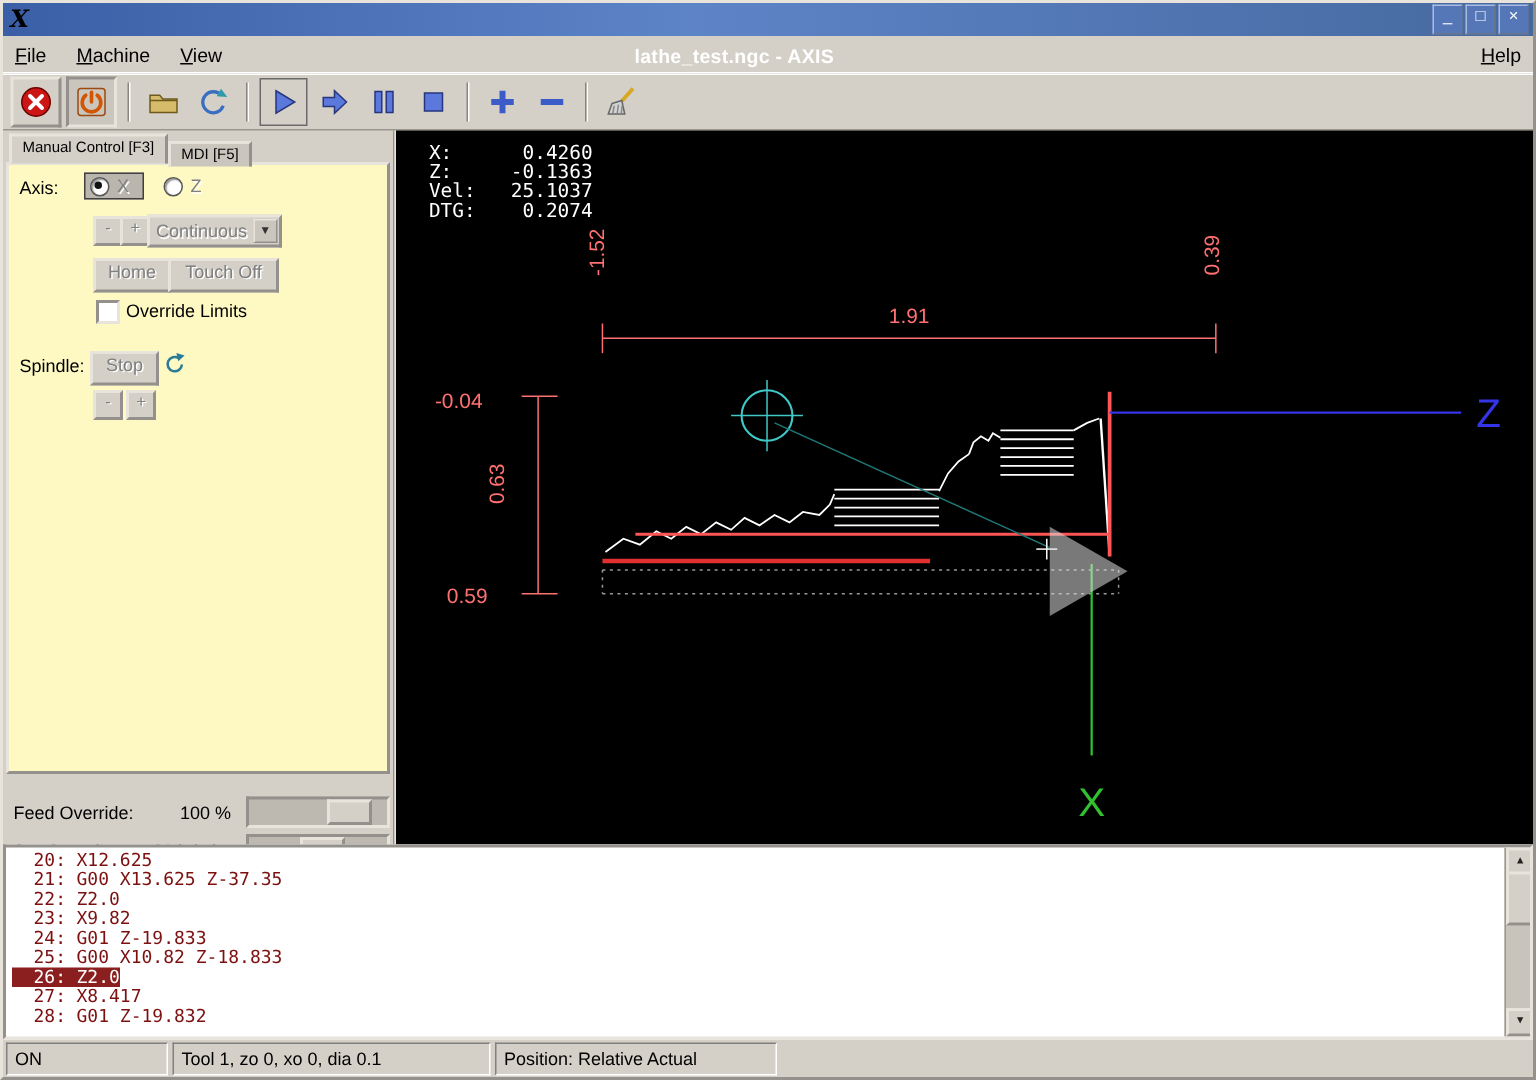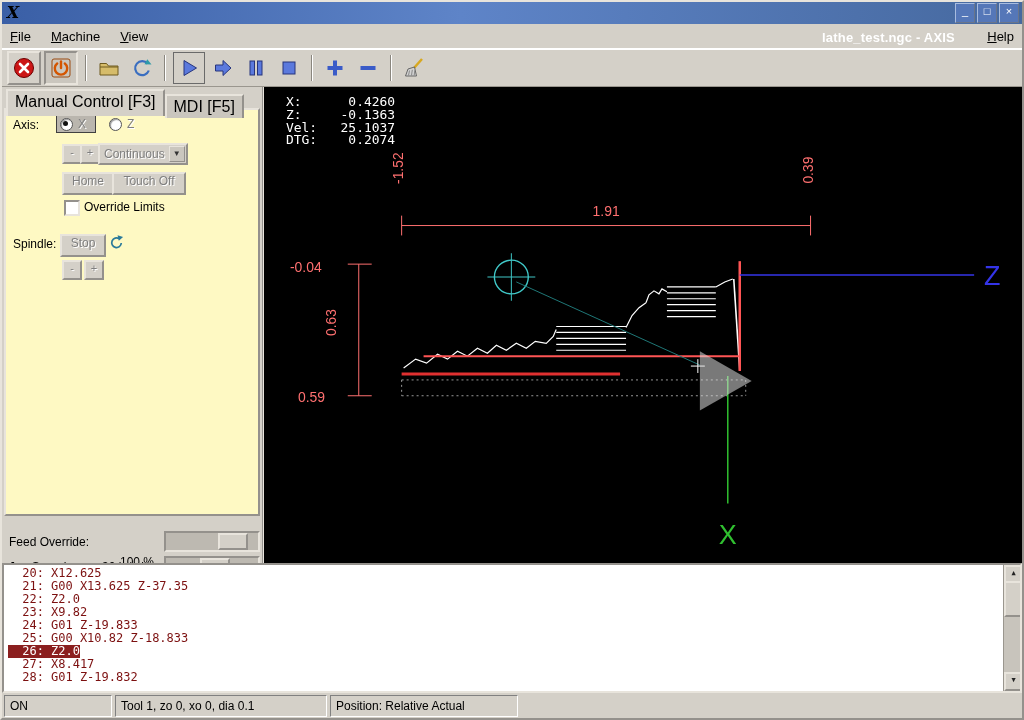--- a/index.html
+++ b/index.html
@@ -9,21 +9,21 @@
     font-family:"Liberation Sans",sans-serif;font-size:12px;color:#000;
     position:relative;
   }
   .window{position:absolute;inset:0;border:2px outset #e8e4dc;display:flex;flex-direction:column;background:#d4d0c8;}
 
   
   .titlebar{height:22px;flex:0 0 22px;background:linear-gradient(90deg,#3a5fa6 0%,#5e84c8 45%,#46699f 100%);
     display:flex;align-items:center;color:#fff;}
   .winlogo{width:22px;text-align:center;font-family:"DejaVu Serif",serif;font-weight:bold;font-style:italic;
     font-size:16px;color:#000;line-height:22px;}
-  .wintitle{flex:1;text-align:right;font-weight:bold;font-size:13px;letter-spacing:.2px;margin-top:48px;}
+  .wintitle{flex:1;text-align:center;font-weight:bold;font-size:13px;letter-spacing:.2px;margin-top:48px;}
   .winbtns{display:flex;gap:2px;margin-right:3px;}
   .winbtn{width:18px;height:18px;background:#5577b8;border:1px outset #a8bcdf;color:#fff;
     font-size:11px;line-height:15px;text-align:center;cursor:default;}
 
   
   .menubar{height:24px;flex:0 0 24px;display:flex;align-items:center;padding:0 8px;gap:20px;
     border-bottom:1px solid #ffffff;box-shadow:0 1px 0 #9a968e;font-size:13px;}
   .menu-item{display:inline-block;}
   .menu-item::first-letter{text-decoration:underline;}
   .menu-spacer{flex:1;}
@@ -41,21 +41,21 @@
   
   .main{flex:1;display:flex;min-height:0;}
   .left-panel{width:260px;flex:0 0 260px;position:relative;border-right:2px groove #e8e4dc;}
   .preview{flex:1;background:#000;position:relative;}
   .preview svg{position:absolute;inset:0;}
   .preview text{white-space:pre;}
 
   
   .tabs{position:absolute;top:2px;left:4px;display:flex;align-items:flex-end;z-index:2;}
   .tab{border:2px outset #e8e4dc;border-bottom:none;background:#cac6be;padding:2px 7px 2px 7px;
-    font-size:16px;position:relative;top:2px;}
+    font-size:10px;position:relative;top:2px;}
   .tab.active{background:#d4d0c8;top:0;padding-bottom:5px;z-index:3;}
   .nbody{position:absolute;top:21px;left:2px;right:2px;height:404px;border:2px outset #e8e4dc;background:#fef9c3;}
 
   .lbl{position:absolute;font-size:12px;}
   .dis{color:#7f7f7f;text-shadow:1px 1px 0 #fff;}
   .smallbtn{position:absolute;height:16px;width:16px;border:2px outset #e8e4dc;background:#d4d0c8;
     font-size:11px;line-height:12px;text-align:center;}
   .pushbtn{position:absolute;height:19px;border:2px outset #e8e4dc;background:#d4d0c8;
     font-size:12px;line-height:15px;text-align:center;padding:0 6px;}
   .axisbox{position:absolute;display:inline-flex;align-items:center;gap:5px;
@@ -228,21 +228,21 @@
               <path d="M12.5 8.5 a4.5 4.5 0 1 1 -2 -4" fill="none" stroke="#2a7a9a" stroke-width="1.6"></path>
               <polygon points="9,1.2 14.2,2.8 10.2,6.4" fill="#2a7a9a"></polygon>
             </svg>
         </span>
         <span class="smallbtn dis" style="left:56px;top:150px;">-</span>
         <span class="smallbtn dis" style="left:78px;top:150px;">+</span>
 
       </div>
 
       <span class="lbl" style="left:7px;top:448px;">Feed Override:</span>
-      <span class="lbl" style="left:118px;top:468px;">100 %</span>
+      <span class="lbl" style="left:118px;top:448px;">100 %</span>
       <span class="slider" style="left:162px;top:444px;">
         <span class="sthumb" style="left:52px;"></span>
       </span>
 
       <span class="lbl" style="left:7px;top:473px;">Jog Speed:</span>
       <span class="lbl" style="left:100px;top:473px;">30 in/min</span>
       <span class="slider" style="left:162px;top:469px;">
         <span class="sthumb" style="left:34px;"></span>
       </span>
     </div>

